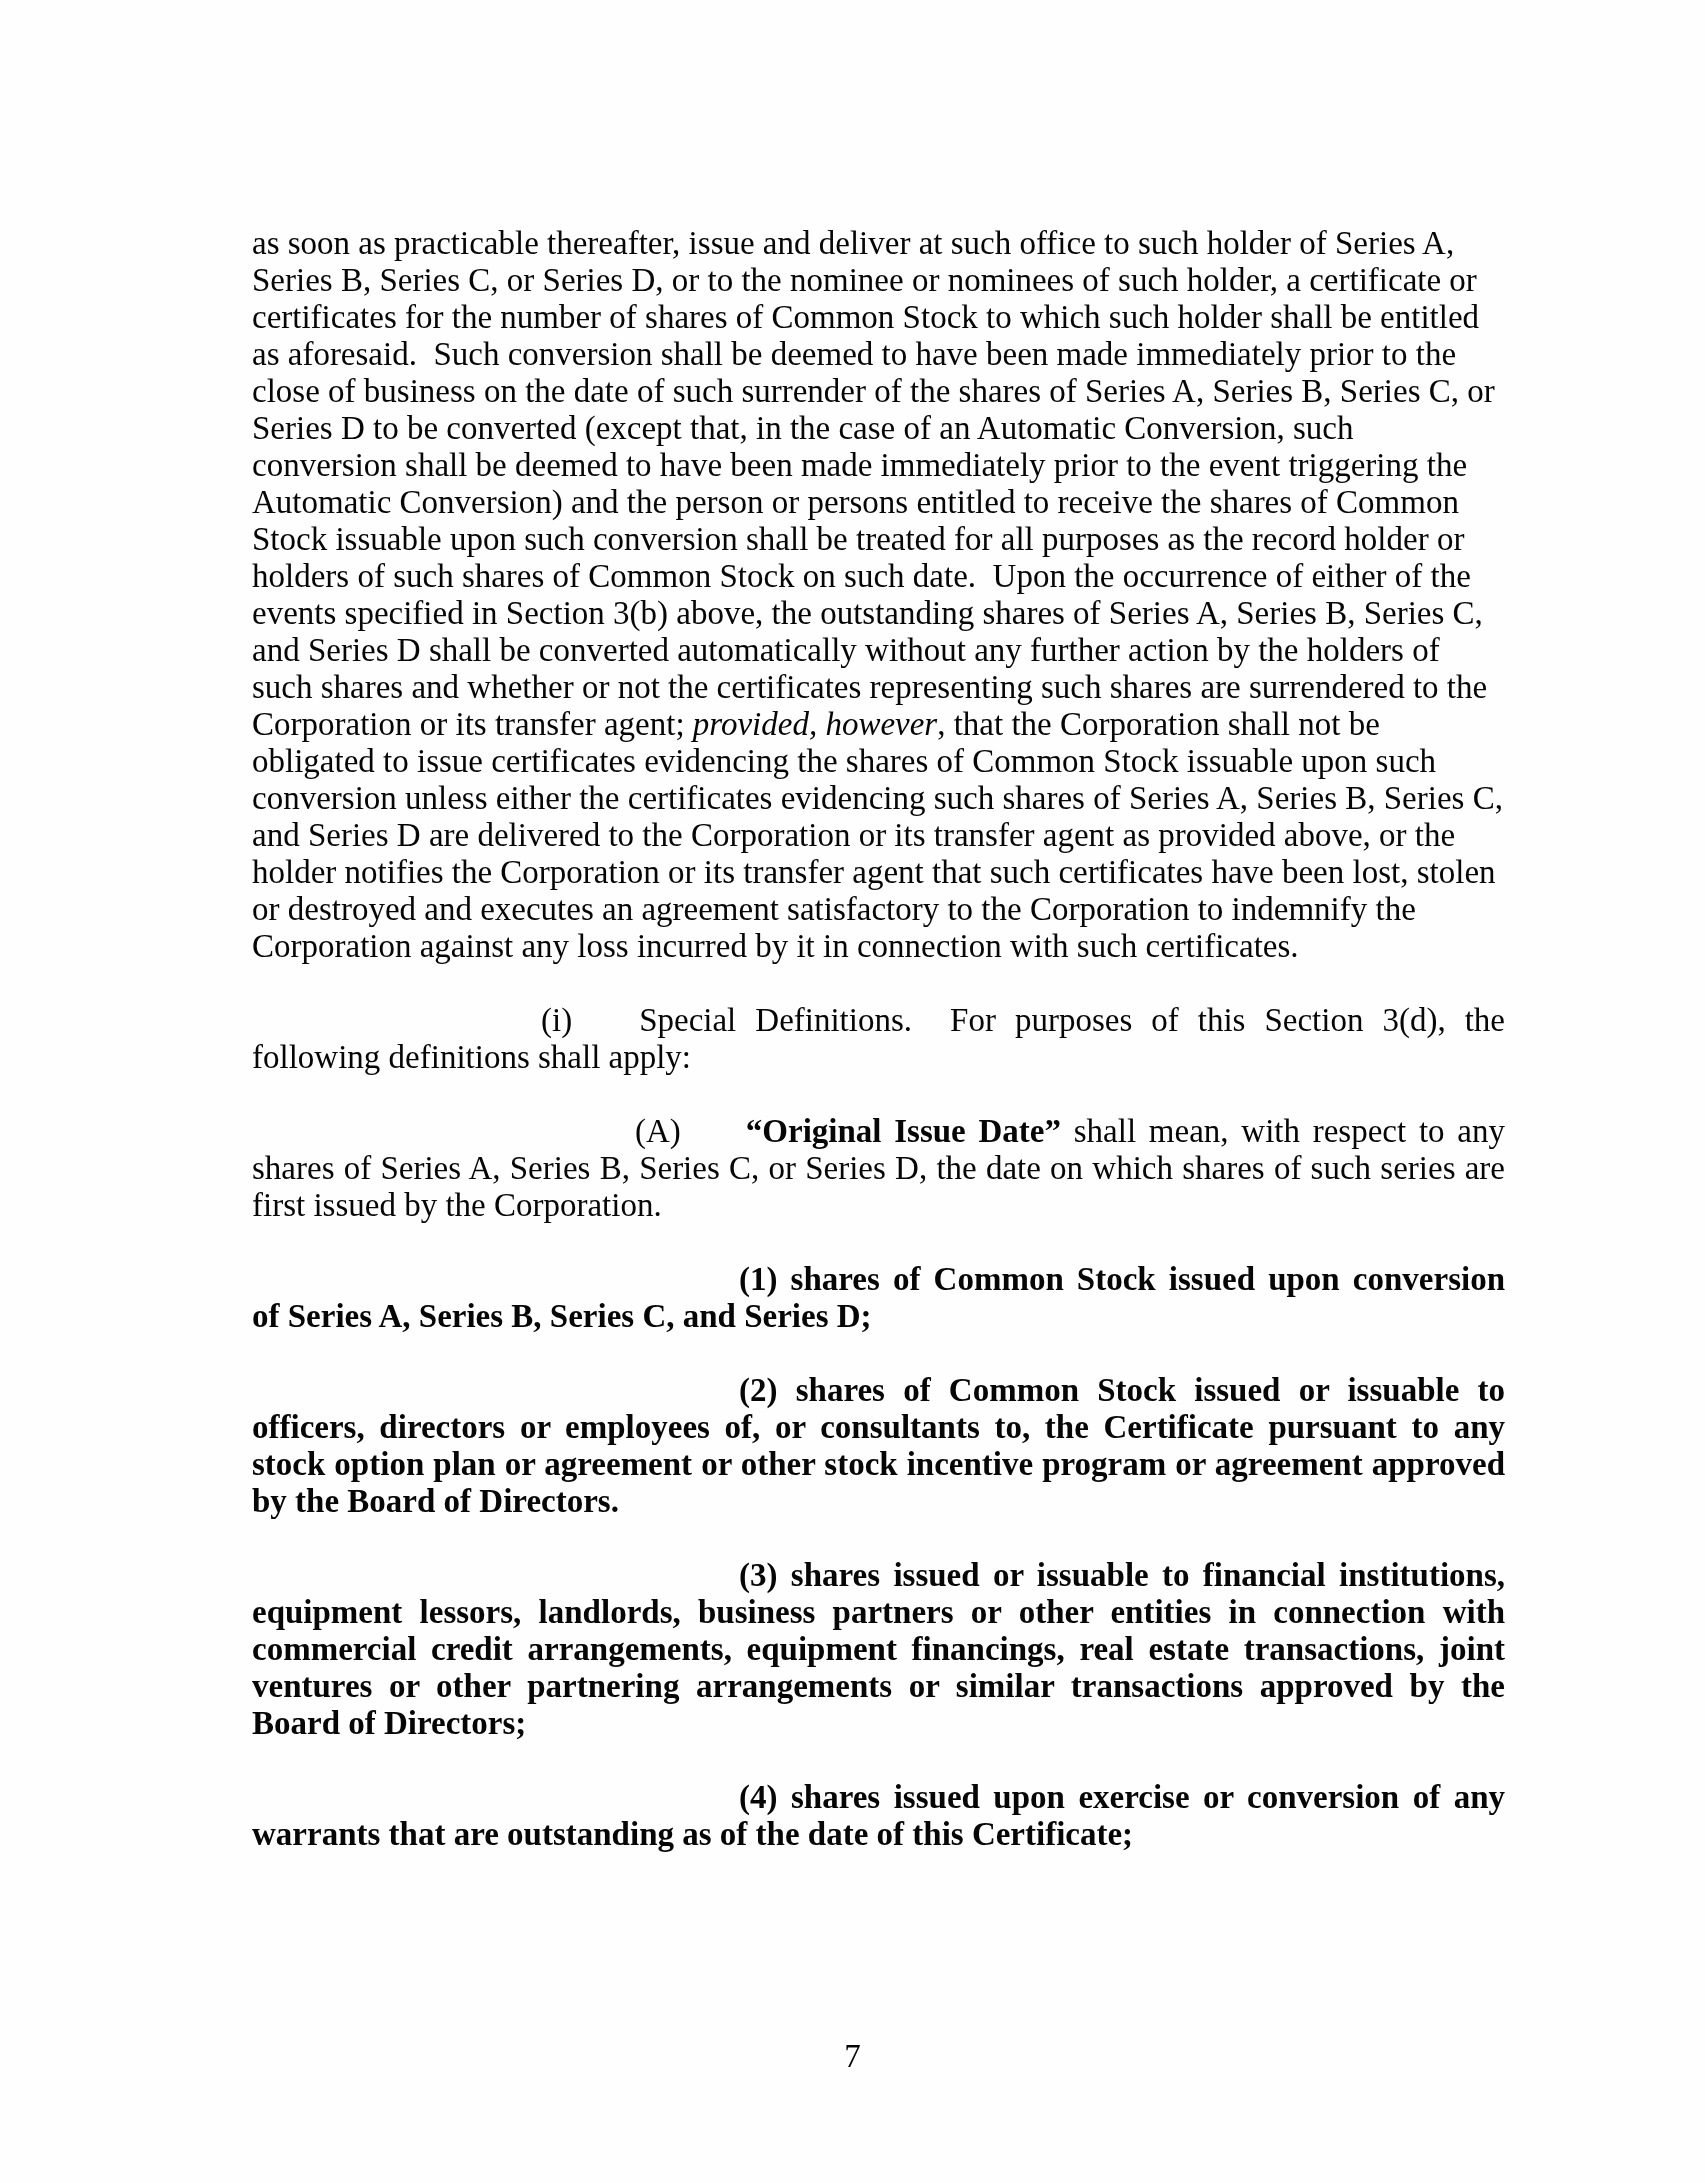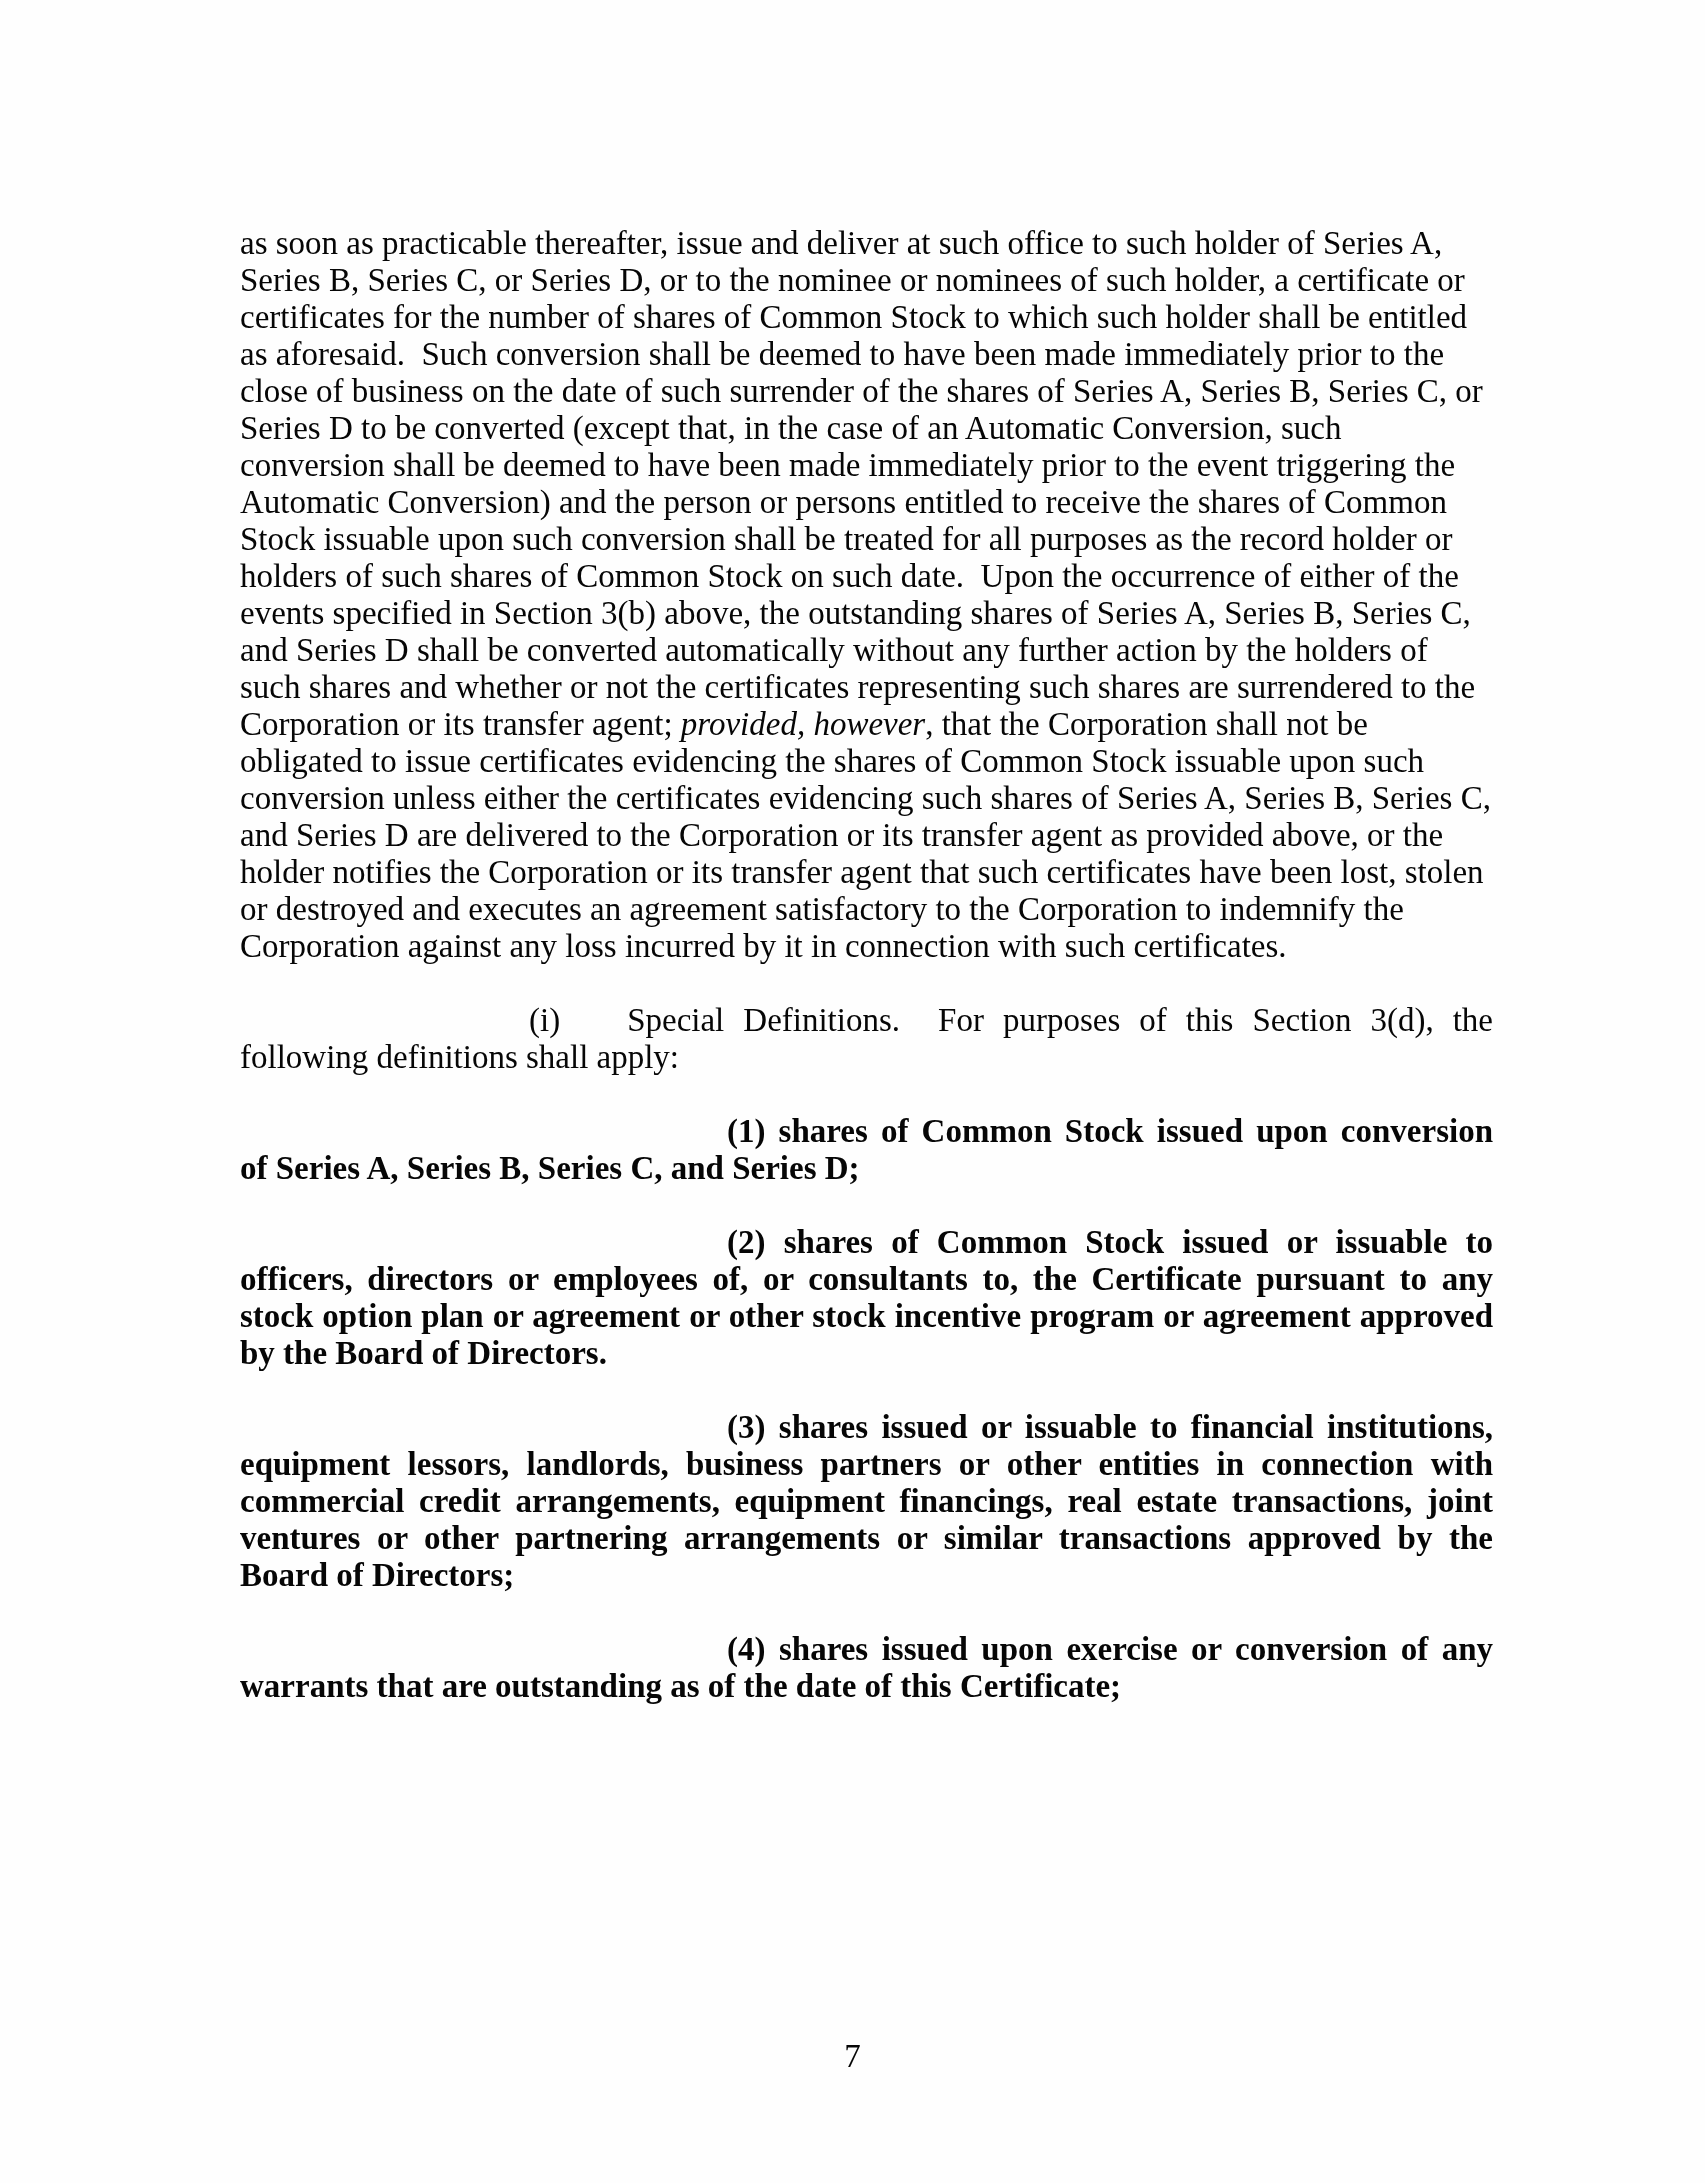--- a/index.html
+++ b/index.html
@@ -12,21 +12,21 @@
     background: #fefefe;
     color: #060606;
     font-family: "Liberation Serif", serif;
     font-size: 33px;
     line-height: 37px;
     overflow: hidden;
   }
 
   .content {
     position: absolute;
-    left: 240px;
+    left: 252px;
     top: 225px;
     width: 1253px;
   }
 
   p.para { margin: 0 0 37px 0; }
   .justify { text-align: justify; }
 
   .italic { font-style: italic; }
   .bold { font-weight: bold; }
 
@@ -52,20 +52,21 @@
 <body>
 
 <div class="sheet">
   <div class="content">
 
     <p class="para"><span>as soon as practicable thereafter, issue and deliver at such office to such holder of Series A, Series B, Series C, or Series D, or to the nominee or nominees of such holder, a certificate or certificates for the number of shares of Common Stock to which such holder shall be entitled as aforesaid.&nbsp; Such conversion shall be deemed to have been made immediately prior to the close of business on the date of such surrender of the shares of Series A, Series B, Series C, or Series D to be converted (except that, in the case of an Automatic Conversion, such conversion shall be deemed to have been made immediately prior to the event triggering the Automatic Conversion) and the person or persons entitled to receive the shares of Common Stock issuable upon such conversion shall be treated for all purposes as the record holder or holders of such shares of Common Stock on such date.&nbsp; Upon the occurrence of either of the events specified in Section 3(b) above, the outstanding shares of Series A, Series B, Series C, and Series D shall be converted automatically without any further action by the holders of such shares and whether or not the certificates representing such shares are surrendered to the Corporation or its transfer agent; </span><span class="italic">provided, however</span><span>, that the Corporation shall not be obligated to issue certificates evidencing the shares of Common Stock issuable upon such conversion unless either the certificates evidencing such shares of Series A, Series B, Series C, and Series D are delivered to the Corporation or its transfer agent as provided above, or the holder notifies the Corporation or its transfer agent that such certificates have been lost, stolen or destroyed and executes an agreement satisfactory to the Corporation to indemnify the Corporation against any loss incurred by it in connection with such certificates.</span></p>
 
 
     <p class="para indent-i justify"><span>(i)</span><span class="tab tab-i"></span><span>Special Definitions.&nbsp; For purposes of this Section 3(d), the following definitions shall apply:</span></p>
 
+    <p class="para indent-def justify"><span>(A)</span><span class="tab tab-def"></span><span class="bold">“Original Issue Date”</span><span> shall mean, with respect to any shares of Series A, Series B, Series C, or Series D, the date on which shares of such series are first issued by the Corporation.</span></p>
 
 
     <p class="para indent-item justify"><span>(1)</span> <span>shares of Common Stock issued upon conversion of Series A, Series B, Series C, and Series D;</span></p>
 
     <p class="para indent-item justify"><span>(2)</span> <span>shares of Common Stock issued or issuable to officers, directors or employees of, or consultants to, the Certificate pursuant to any stock option plan or agreement or other stock incentive program or agreement approved by the Board of Directors.</span></p>
 
     <p class="para indent-item justify"><span>(3)</span> <span>shares issued or issuable to financial institutions, equipment lessors, landlords, business partners or other entities in connection with commercial credit arrangements, equipment financings, real estate transactions, joint ventures or other partnering arrangements or similar transactions approved by the Board of Directors;</span></p>
 
     <p class="para indent-item justify"><span>(4)</span> <span>shares issued upon exercise or conversion of any warrants that are outstanding as of the date of this Certificate;</span></p>
 

